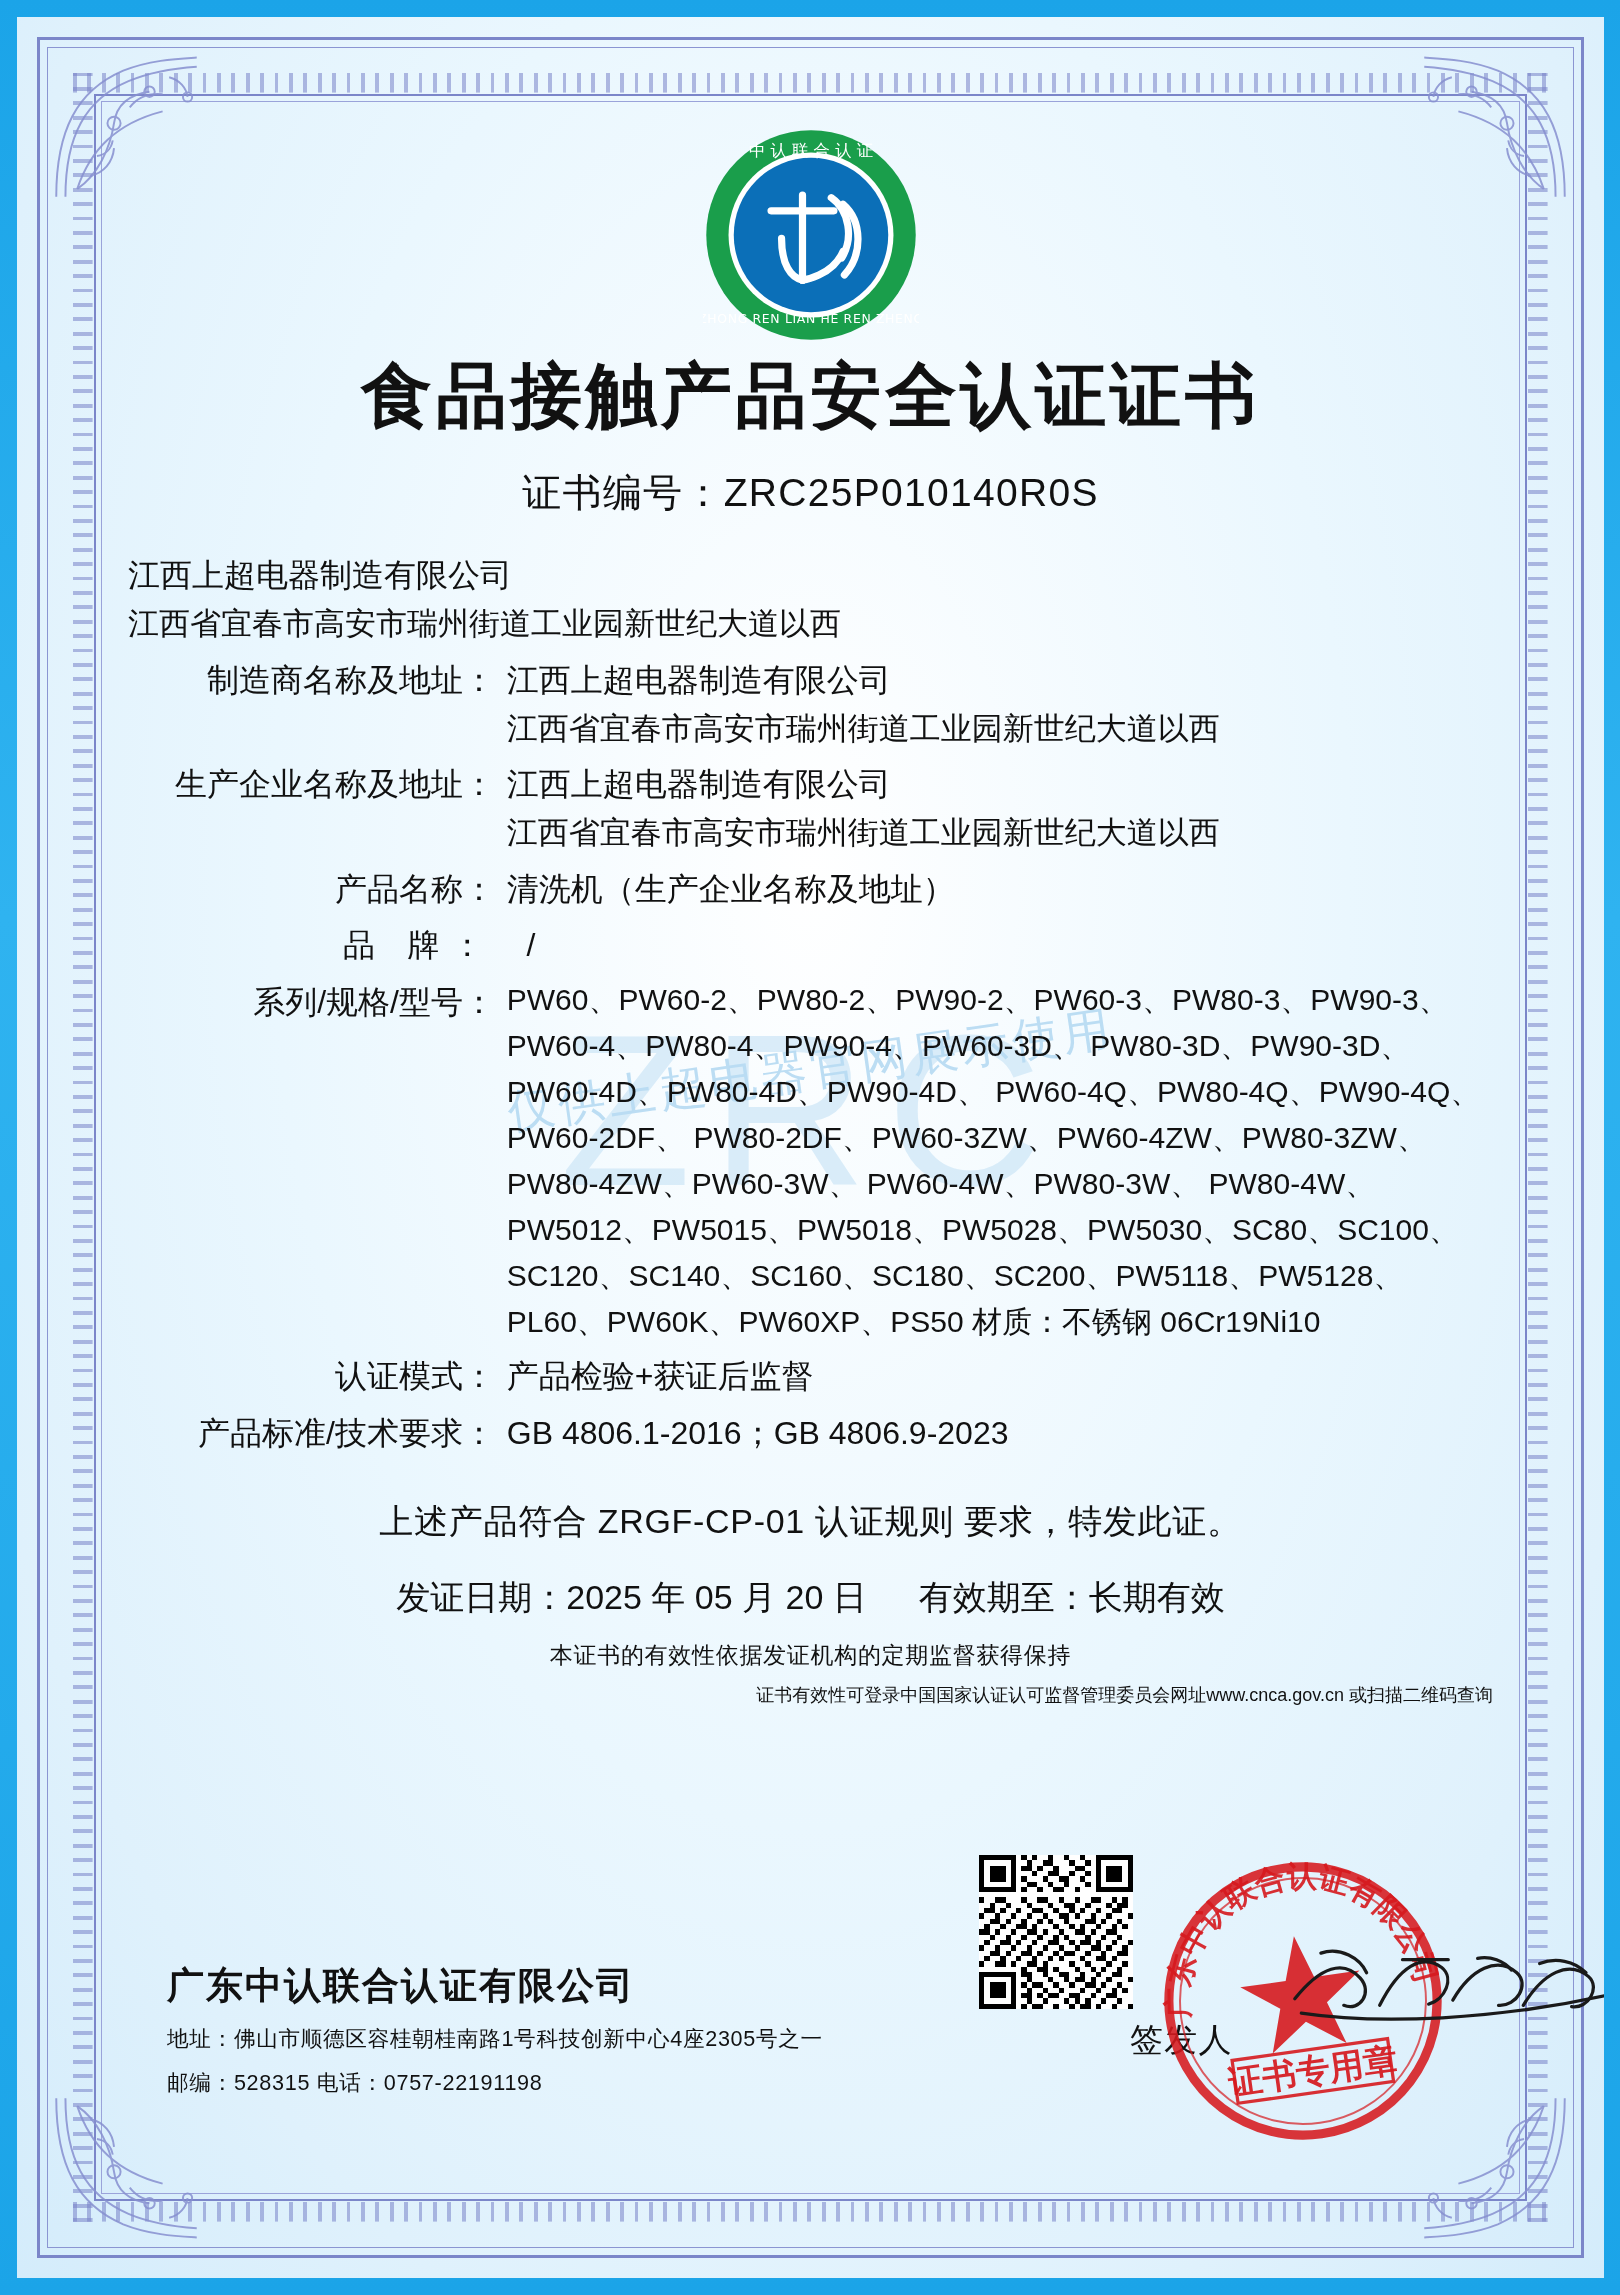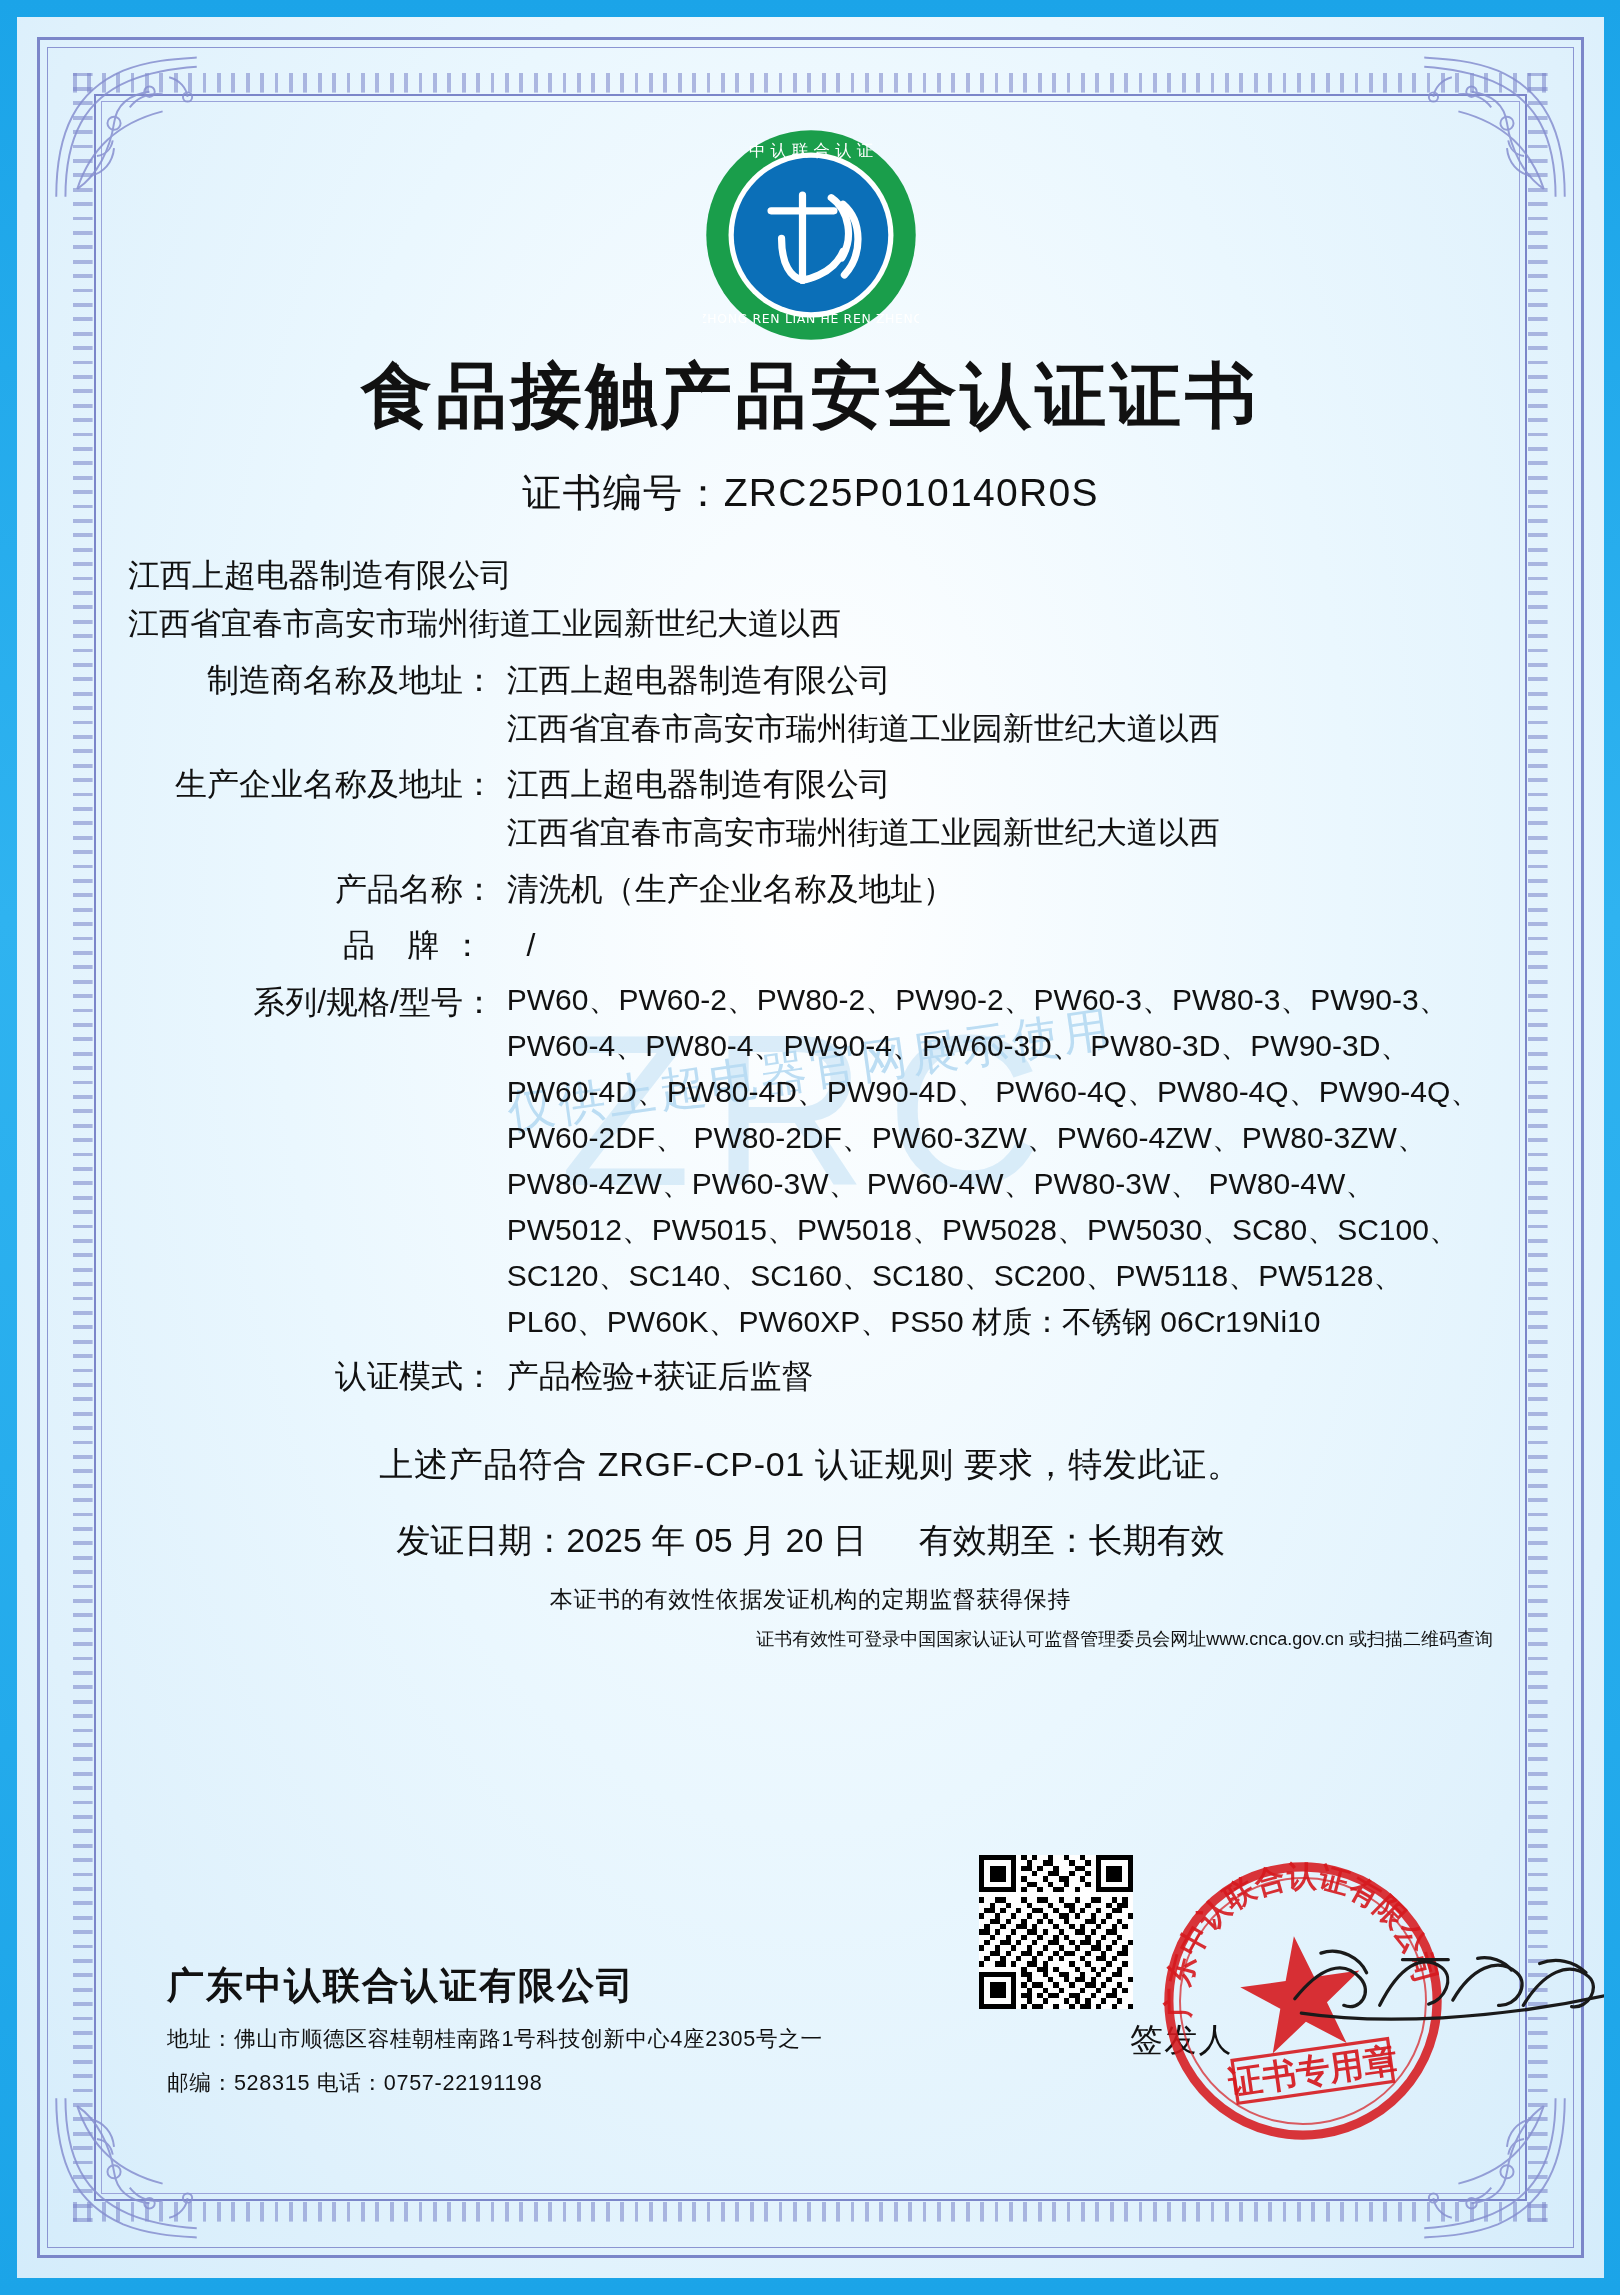--- a/index.html
+++ b/index.html
@@ -328,20 +328,24 @@
         <div class="row">
           <div class="lbl">系列/规格/型号：</div>
           <div class="val models">PW60、PW60-2、PW80-2、PW90-2、PW60-3、PW80-3、PW90-3、PW60-4、PW80-4、PW90-4、PW60-3D、 PW80-3D、PW90-3D、PW60-4D、PW80-4D、PW90-4D、 PW60-4Q、PW80-4Q、PW90-4Q、PW60-2DF、 PW80-2DF、PW60-3ZW、PW60-4ZW、PW80-3ZW、PW80-4ZW、PW60-3W、 PW60-4W、PW80-3W、 PW80-4W、PW5012、PW5015、PW5018、PW5028、PW5030、SC80、SC100、SC120、SC140、SC160、SC180、SC200、PW5118、PW5128、PL60、PW60K、PW60XP、PS50  材质：不锈钢 06Cr19Ni10</div>
         </div>
 
         <div class="row">
           <div class="lbl">认证模式：</div>
           <div class="val">产品检验+获证后监督</div>
         </div>
 
+        <div class="row">
+          <div class="lbl">产品标准/技术要求：</div>
+          <div class="val">GB 4806.1-2016；GB 4806.9-2023</div>
+        </div>
 
       </div>
 
       <div class="statement">上述产品符合 ZRGF-CP-01 认证规则 要求，特发此证。</div>
 
       <div class="dates">
         <div>
           <span>发证日期：</span><span>2025 年 05 月 20 日</span>
         </div>
         <div>

